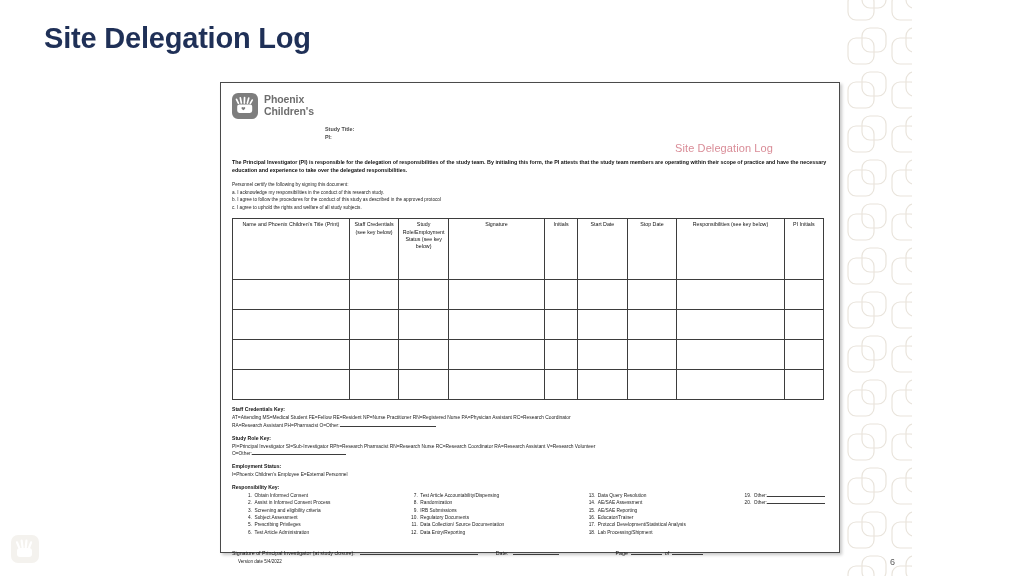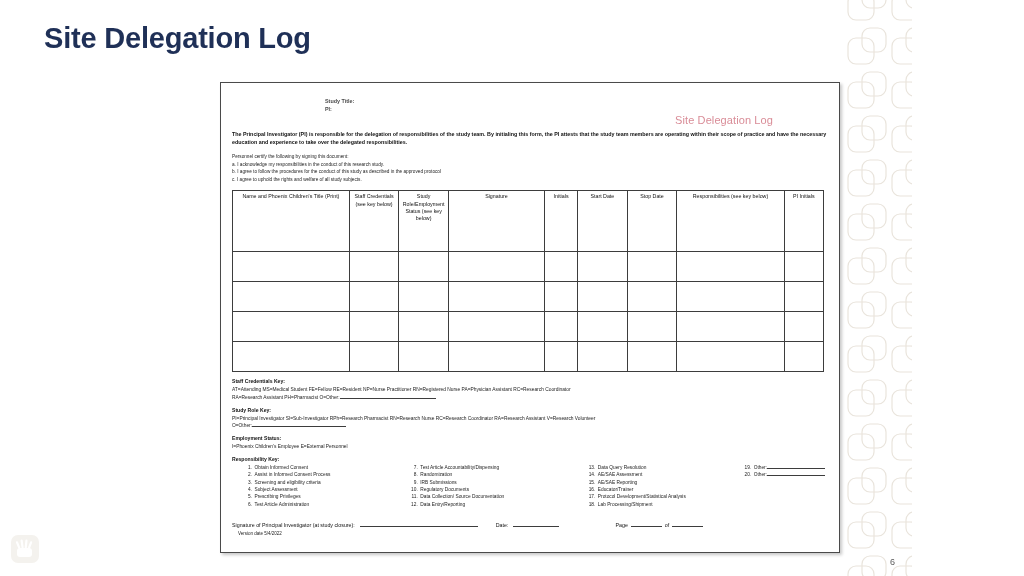--- a/index.html
+++ b/index.html
@@ -306,20 +306,39 @@
     </svg>
   </div>
 
   <div id="slide-title">Site Delegation Log</div>
 
   <div id="page-number">6</div>
 
   <div id="doc">
     <div class="doc-inner">
 
+      <div class="logo-row">
+        <div class="logo-mark">
+          <svg width="20" height="20" viewBox="0 0 20 20" xmlns="http://www.w3.org/2000/svg">
+            <g fill="#ffffff">
+              <rect x="1.6" y="2.2" width="1.7" height="6" rx="0.85" transform="rotate(-26 2.45 5.2)"></rect>
+              <rect x="5.0" y="0.9" width="1.7" height="7" rx="0.85" transform="rotate(-11 5.85 4.4)"></rect>
+              <rect x="8.6" y="0.7" width="1.7" height="7.2" rx="0.85" transform="rotate(2 9.45 4.3)"></rect>
+              <rect x="12.2" y="1.2" width="1.7" height="6.8" rx="0.85" transform="rotate(15 13.05 4.6)"></rect>
+              <rect x="15.4" y="3.0" width="1.7" height="5.4" rx="0.85" transform="rotate(30 16.25 5.7)"></rect>
+              <path d="M2.2 10.4 q0-2 2-2 h11 q2 0 2 2 v4.2 q0 2.4-2.3 2.4 h-10.4 q-2.3 0-2.3-2.4 z"></path>
+            </g>
+            <path d="M6.6 11.4 q0.9-1 1.8 0 q0.9-1 1.8 0 q0.7 0.9-1.8 2.9 q-2.5-2-1.8-2.9 z" fill="#7d7d7d"></path>
+          </svg>
+        </div>
+        <div class="logo-text">
+          <div>Phoenix</div>
+          <div>Children's</div>
+        </div>
+      </div>
 
       <div class="study-block">
         <div>Study Title:</div>
         <div>PI:</div>
       </div>
 
       <div class="form-title">Site Delegation Log</div>
 
       <div class="intro">The Principal Investigator (PI) is responsible for the delegation of responsibilities of the study team.  By initialing this form, the PI attests that the study team members are operating within their scope of practice and have the necessary education and experience to take over the delegated responsibilities.</div>
 

